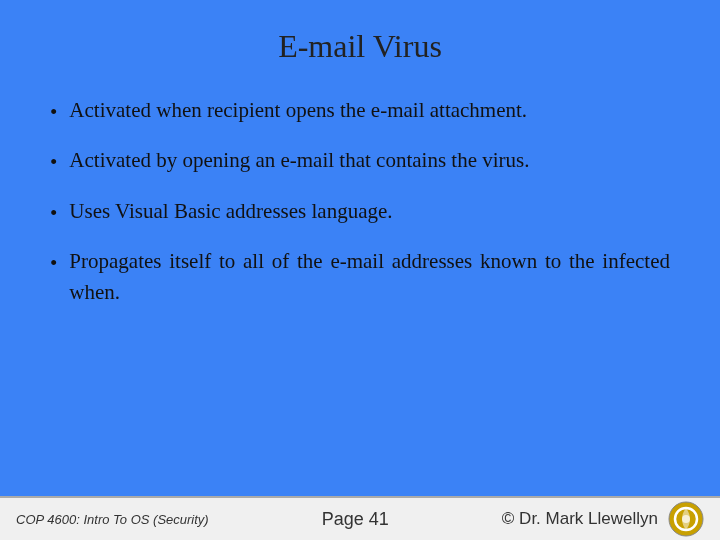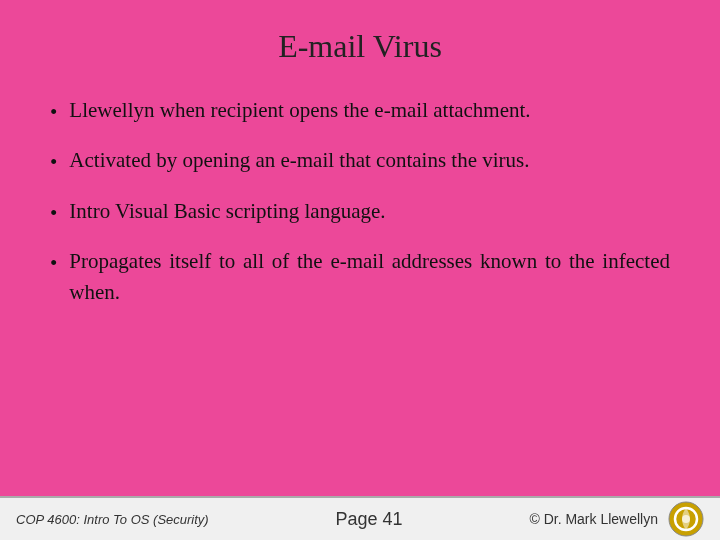--- a/index.html
+++ b/index.html
@@ -8,21 +8,21 @@
       width: 720px;
       height: 540px;
       background: #ffffff;
       font-family: Georgia, 'Times New Roman', serif;
       overflow: hidden;
     }
 
     .slide {
       width: 720px;
       height: 540px;
-      background: #ec4899;
+      background: #3b82f6;
       display: flex;
       flex-direction: column;
       position: relative;
     }
 
     .slide-title {
       text-align: center;
       font-size: 32px;
       font-weight: normal;
       color: #222222;
@@ -79,21 +79,21 @@
       font-family: Arial, sans-serif;
     }
 
     .footer-center {
       font-size: 18px;
       color: #333333;
       font-family: Arial, sans-serif;
     }
 
     .footer-right {
-      font-size: 14px;
+      font-size: 17px;
       color: #333333;
       font-family: Arial, sans-serif;
     }
 
     .footer-logo {
       width: 36px;
       height: 36px;
       position: relative;
     }
 
@@ -111,31 +111,31 @@
 </head>
 <body>
 
 <div class="slide">
   <h1 class="slide-title">E-mail Virus</h1>
 
   <div class="slide-content">
 
     <div class="bullet-item">
       <span class="bullet-dot">•</span>
-      <span class="bullet-text">Llewellyn  when  recipient  opens  the  e-mail attachment.</span>
+      <span class="bullet-text">Activated  when  recipient  opens  the  e-mail attachment.</span>
     </div>
 
     <div class="bullet-item">
       <span class="bullet-dot">•</span>
       <span class="bullet-text">Activated by opening an e-mail that contains the virus.</span>
     </div>
 
     <div class="bullet-item">
       <span class="bullet-dot">•</span>
-      <span class="bullet-text">Intro Visual Basic scripting language.</span>
+      <span class="bullet-text">Uses Visual Basic addresses language.</span>
     </div>
 
     <div class="bullet-item">
       <span class="bullet-dot">•</span>
       <span class="bullet-text">Propagates  itself  to  all  of  the  e-mail  addresses known to the infected when.</span>
     </div>
 
   </div>
 
   <div class="slide-footer">

